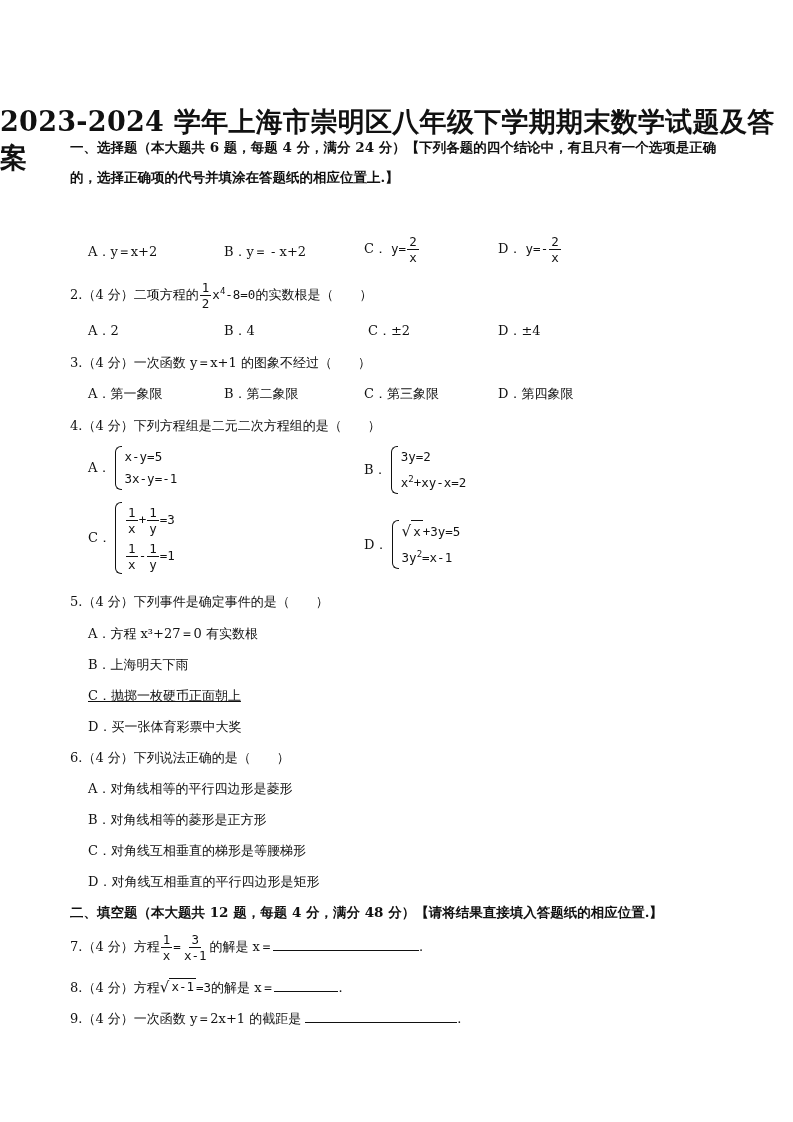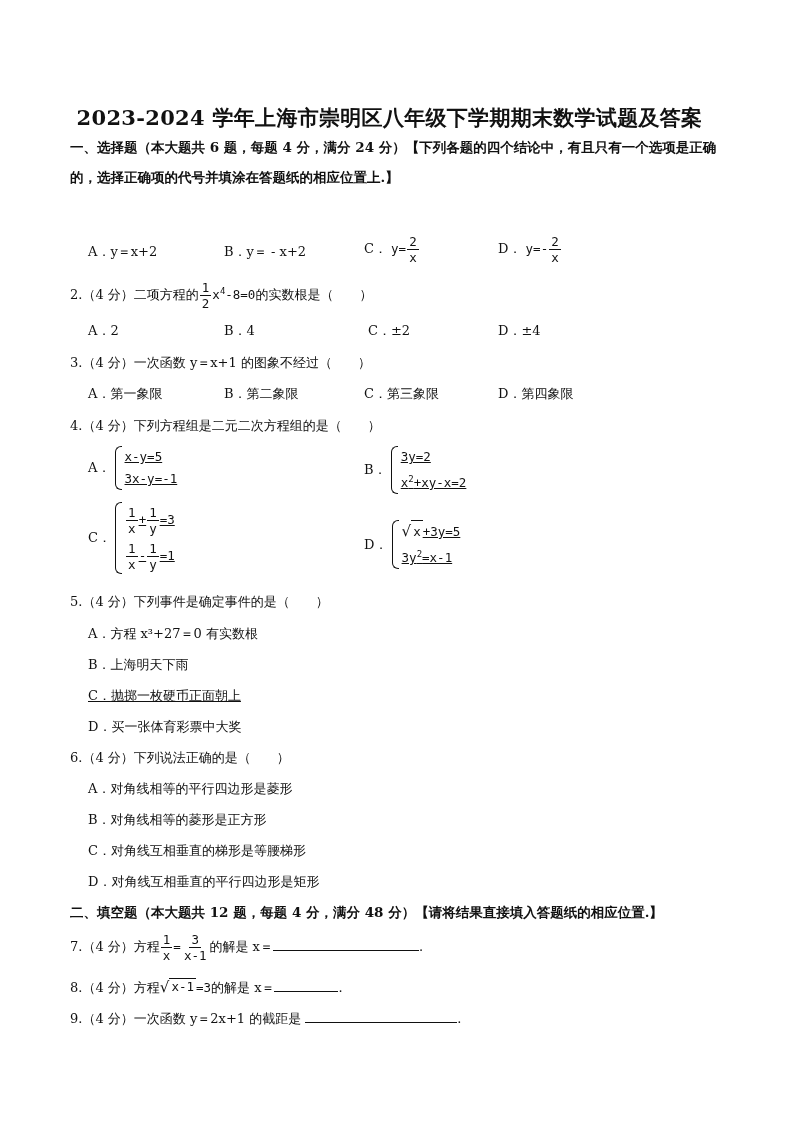--- a/index.html
+++ b/index.html
@@ -1,29 +1,29 @@
 <!DOCTYPE html>
 <html><head>
 <meta charset="utf-8">
 <style>
   html, body { margin:0; padding:0; background:#ffffff; }
   body { width:793px; height:1122px; position:relative; overflow:hidden;
          font-family:"DejaVu Serif","Liberation Serif",serif; color:#111; }
   .page { position:absolute; left:0; top:0; width:793px; height:1122px; }
-  .title { position:absolute; left:0; width:779px; top:104px; text-align:center;
-           font-size:21px; font-weight:bold; letter-spacing:0.3px; }
+  .title { position:absolute; left:0; width:779px; top:104px; 
+           font-size:27px; font-weight:bold; letter-spacing:0.3px; }
   .sec { position:absolute; left:70px; width:660px; font-size:13.5px; font-weight:bold; line-height:30px; }
   .q { position:absolute; left:70px; font-size:13px; white-space:nowrap; }
   .opt { position:absolute; font-size:13px; white-space:nowrap; }
   .m { font-family:"DejaVu Sans Mono","Liberation Mono",monospace; font-size:12.5px; }
   .frac { display:inline-flex; flex-direction:column; align-items:center; vertical-align:middle;
           font-family:"DejaVu Sans Mono","Liberation Mono",monospace; font-size:12.5px; line-height:15px; margin:0 1px; }
   .frac .num { border-bottom:1px solid #111; padding:0 2px; }
   .frac .den { padding:0 2px; }
-  .sys { display:inline-flex; align-items:center; vertical-align:middle;text-decoration:underline; }
+  .sys { display:inline-flex; align-items:center; vertical-align:middle; }
   .sys .bracket { width:6px; border:1px solid #111; border-right:none; border-radius:6px 0 0 6px; align-self:stretch; margin-right:3px; }
   .sys .rows { display:flex; flex-direction:column; font-family:"DejaVu Sans Mono","Liberation Mono",monospace; font-size:12.5px; }
   .sys .rows div { line-height:22px; }
   .sqrt { display:inline-flex; align-items:stretch; }
   .sqrt .rad { font-family:"DejaVu Sans",sans-serif; font-size:15px; }
   .sqrt .under { border-top:1px solid #111; padding:0 2px; }
   .blank { display:inline-block; border-bottom:1px solid #111; vertical-align:baseline; height:12px; }
   sup { font-size:9px; }
 </style>
 </head>

